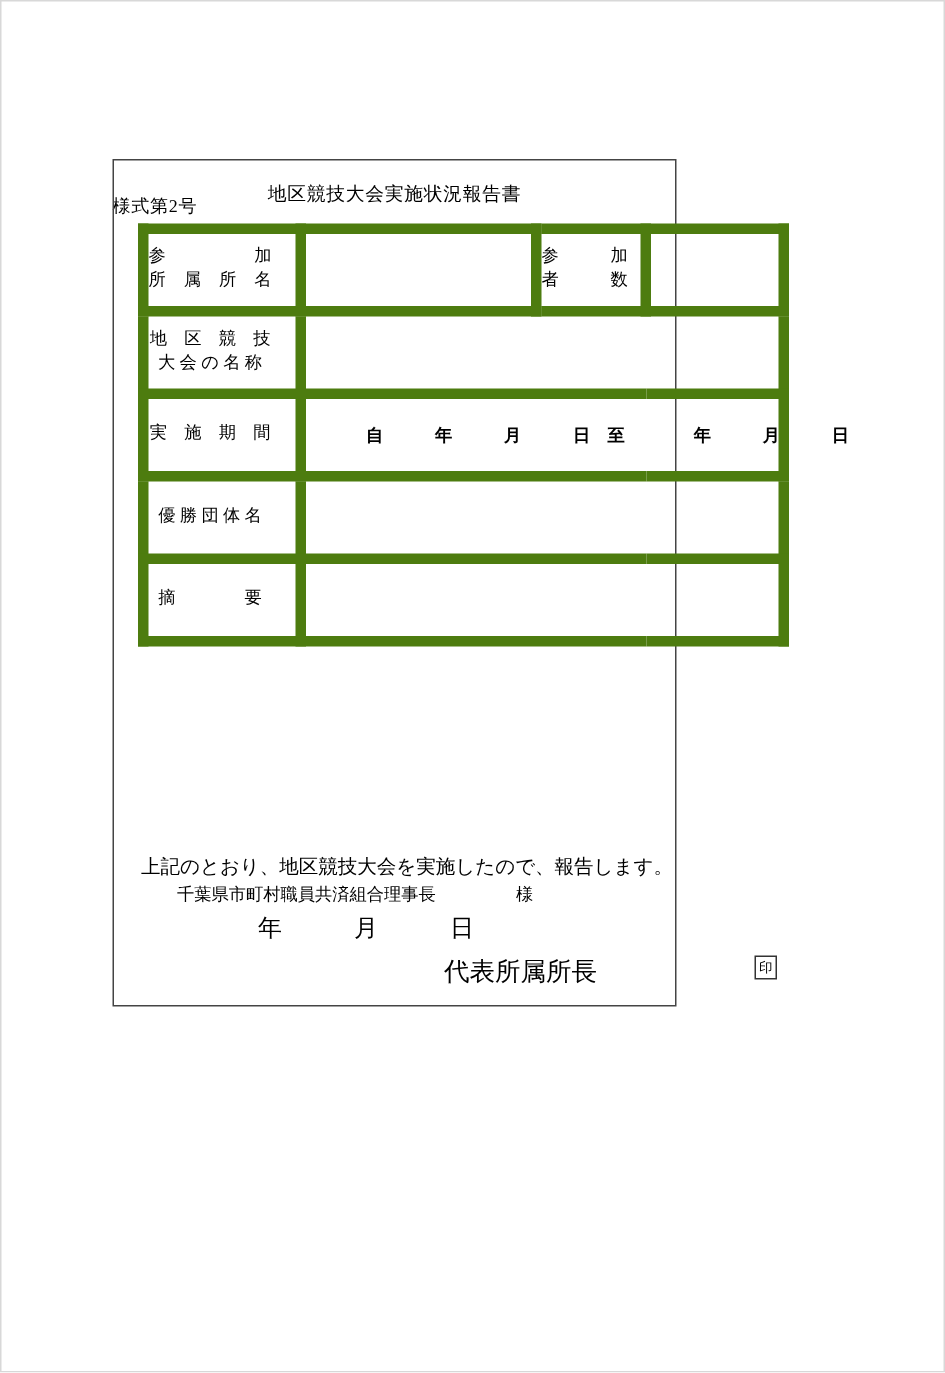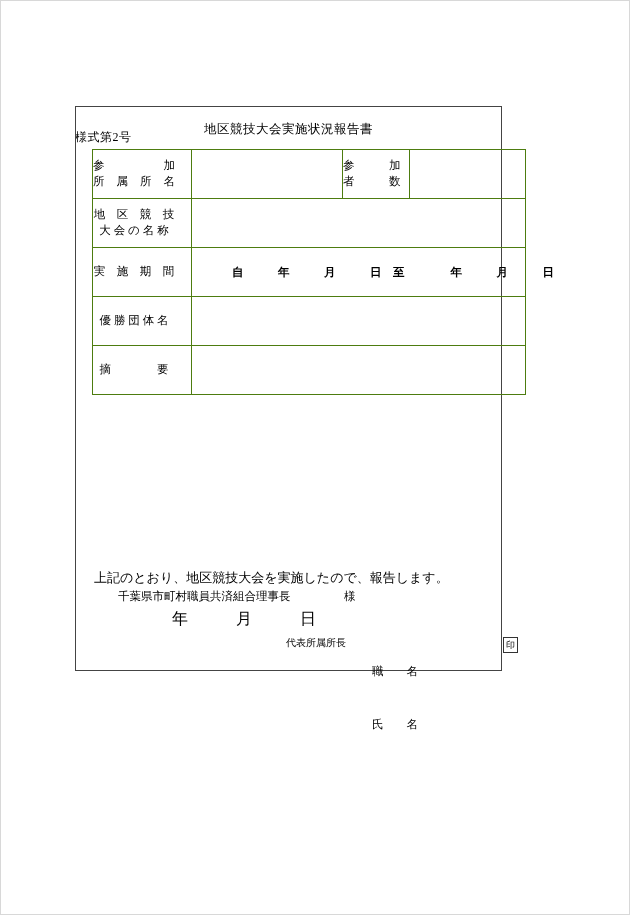--- a/index.html
+++ b/index.html
@@ -29,21 +29,21 @@
     left: 74px;
     top: 80px;
     font-size: 12px;
     letter-spacing: 0.5px;
     margin-top: 48px;
   }
   .outer-box {
     position: absolute;
     left: 74px;
     top: 105px;
-    width: 427px;
+    width: 376px;
     height: 565px;
     border: 1px solid #444;
     box-sizing: border-box;
   }
   .doc-title {
     position: absolute;
     left: 0;
     top: 14px;
     width: 100%;
     text-align: center;
@@ -52,21 +52,21 @@
   }
   table.main-table {
     position: absolute;
     left: 16px;
     top: 42px;
     width: 434px;
     border-collapse: collapse;
     table-layout: fixed;
   }
   table.main-table td {
-    border: 1px solid #4d7c0f;
+    border: 7px solid #4d7c0f;
     font-size: 11.5px;
     padding: 0;
     vertical-align: middle;
     height: 48px;
   }
   td.label {
     width: 98px;
     padding: 0 8px;
     line-height: 1.35;
   }
@@ -137,23 +137,23 @@
   }
   .date-line {
     position: absolute;
     left: 96px;
     top: 502px;
     font-size: 16px;
     white-space: pre;
   }
   .rep-label {
     position: absolute;
-    left: 210px;
+    left: 220px;
     top: 528px;
-    font-size: 10px;
+    font-size: 17px;
     line-height: 1.5;
   }
   .rep-fields {
     position: absolute;
     left: 296px;
     top: 520px;
     font-size: 11.5px;
     line-height: 1.55;
     white-space: pre;
   }
@@ -229,20 +229,16 @@
           <td class="value" colspan="3"></td>
         </tr>
       </tbody>
     </table>
 
     <div class="statement">上記のとおり、地区競技大会を実施したので、報告します。</div>
     <div class="org-line">千葉県市町村職員共済組合理事長</div>
     <div class="sama">様</div>
     <div class="date-line">年　　　月　　　日</div>
     <div class="rep-label">代表所属所長</div>
-    <div class="rep-fields">
-      <div>職　　名</div>
-      <div>氏　　名</div>
-    </div>
     <div class="seal">印</div>
 
   </div>
 </div>
 
 </body></html>

